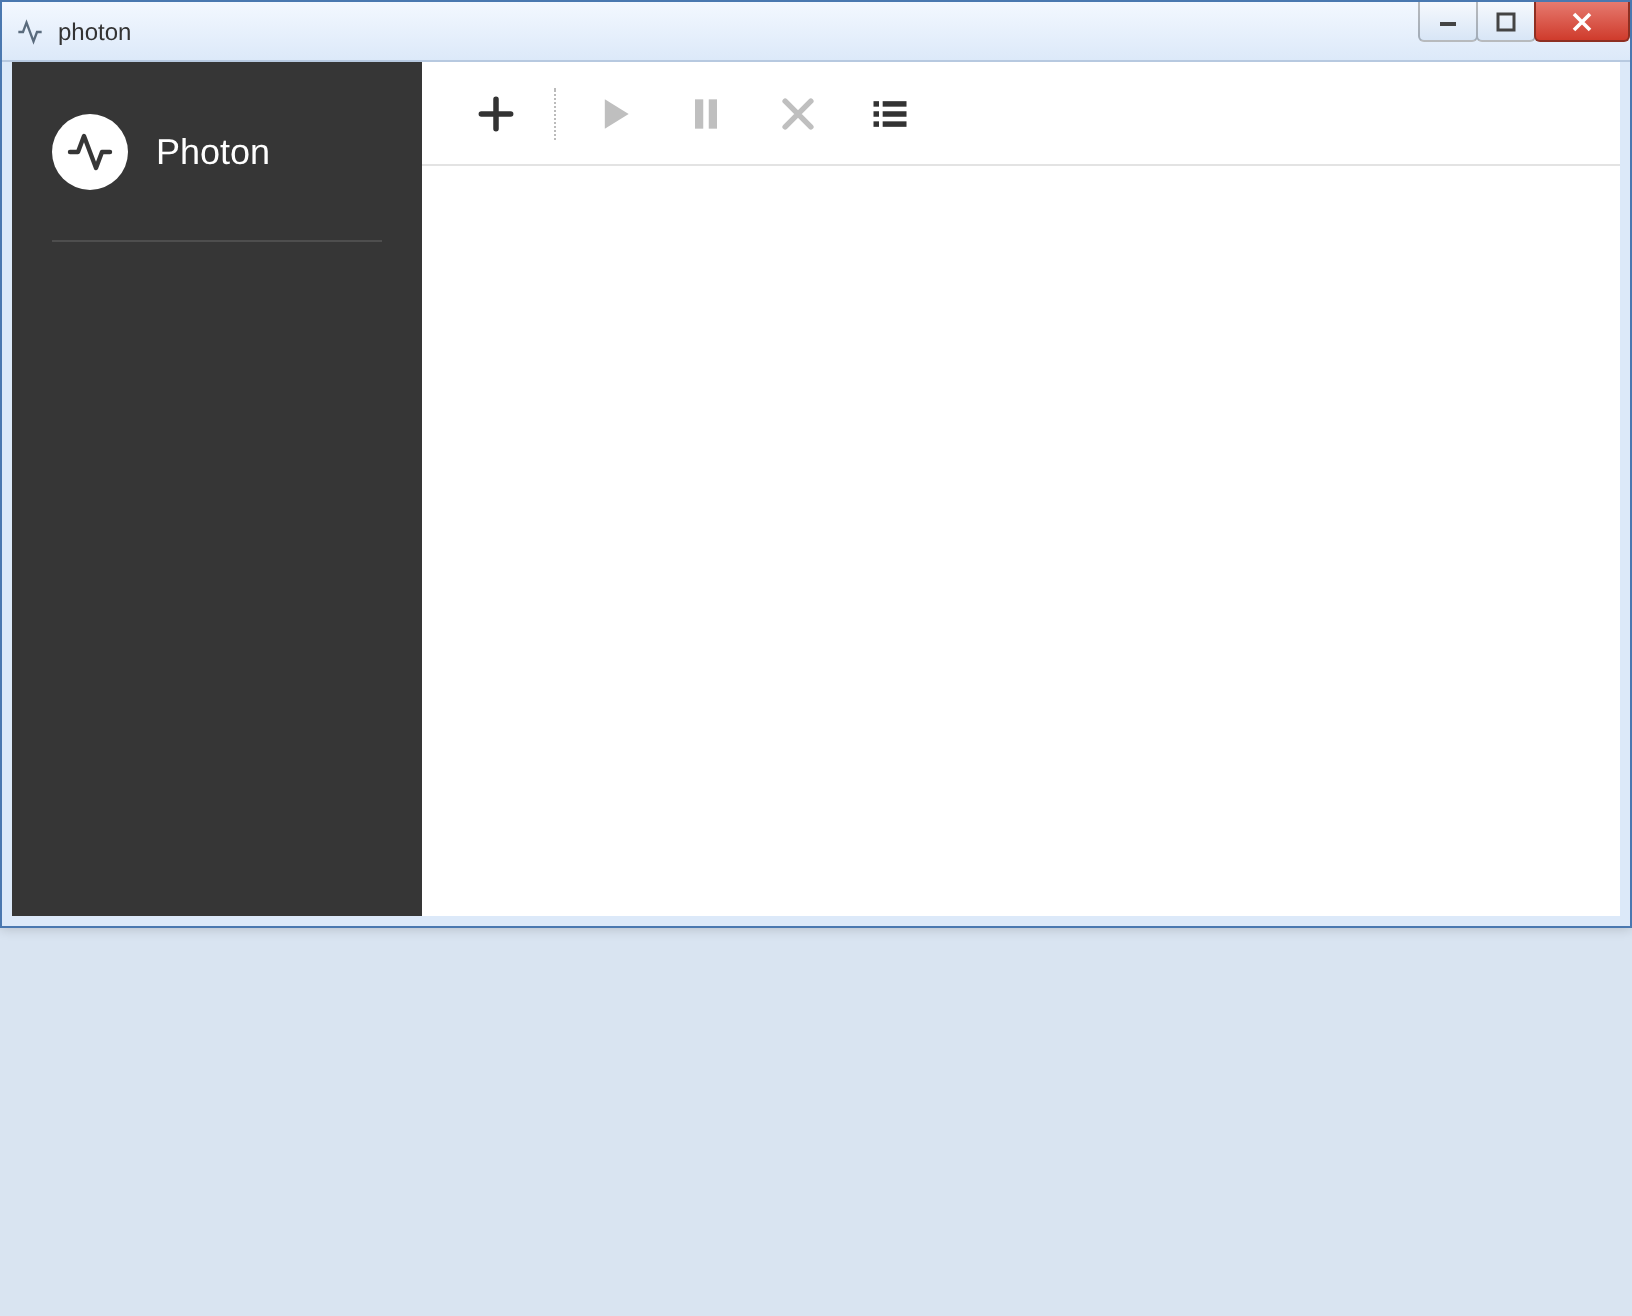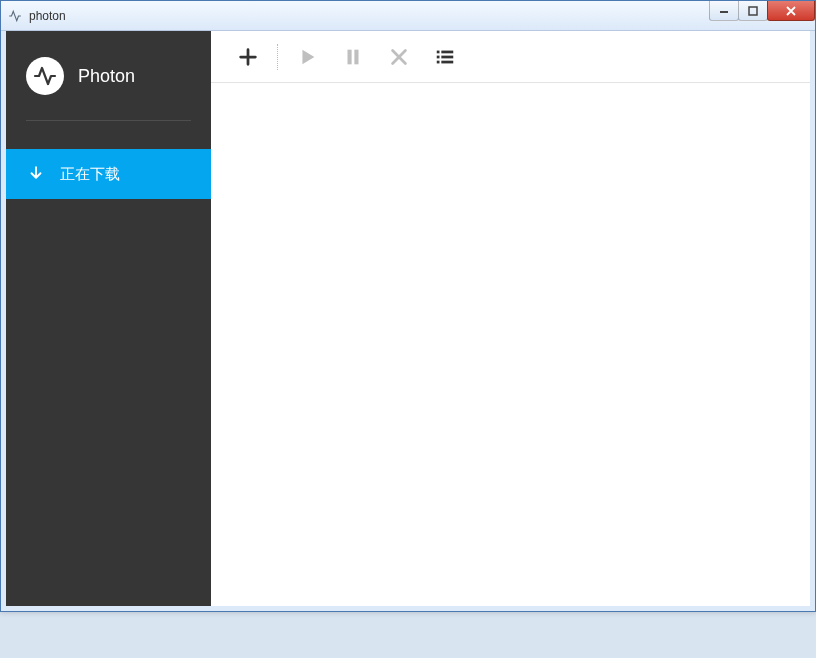--- a/index.html
+++ b/index.html
@@ -6,21 +6,21 @@
   body {
     font-family: "Segoe UI", Arial, sans-serif;
     background: #d9e4f1;
     width: 816px;
     height: 658px;
     overflow: hidden;
   }
   
   .window {
     width: 816px;
-    height: 612px;
+    height: 464px;
     border: 1px solid #4a78b0;
     background: #fff;
     display: flex;
     flex-direction: column;
     box-shadow: 0 0 6px rgba(0,0,0,.2);
   }
   .titlebar {
     height: 30px;
     background: linear-gradient(#f3f8ff, #dce9f9);
     border-bottom: 1px solid #b7c9e0;
@@ -198,28 +198,20 @@
       <div class="brand">
         <div class="logo">
           <svg viewBox="0 0 24 24">
             <polyline points="2,12 6,12 9,4 15,20 18,12 22,12" fill="none" stroke="#363636" stroke-width="2.2" stroke-linecap="round" stroke-linejoin="round"></polyline>
           </svg>
         </div>
         <span class="brand-name">Photon</span>
         <div class="brand-divider"></div>
       </div>
       <div class="nav">
-        <div class="nav-item active">
-          <span class="nav-icon">
-            <svg viewBox="0 0 24 24">
-                <path d="M12 3 v12 M6 11 l6 6 l6 -6" fill="none" stroke="#fff" stroke-width="2.5" stroke-linecap="round" stroke-linejoin="round"></path>
-              </svg>
-          </span>
-          <span>正在下载</span>
-        </div>
       </div>
     </div>
 
     <div class="main">
       <div class="toolbar">
         <div class="tbtn">
           <svg viewBox="0 0 24 24">
               <path d="M12 4 v16 M4 12 h16" stroke="#333" stroke-width="3" stroke-linecap="round"></path>
             </svg>
         </div>

